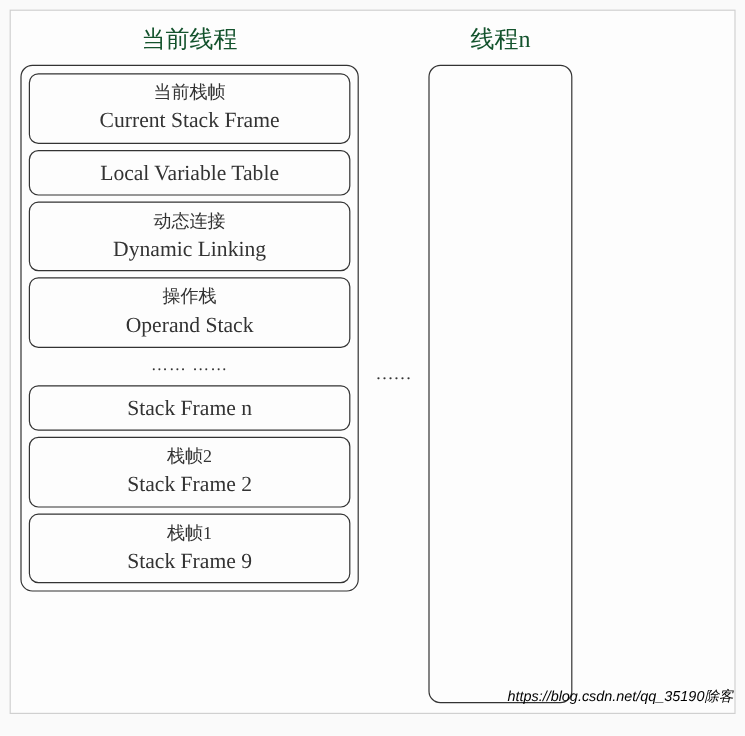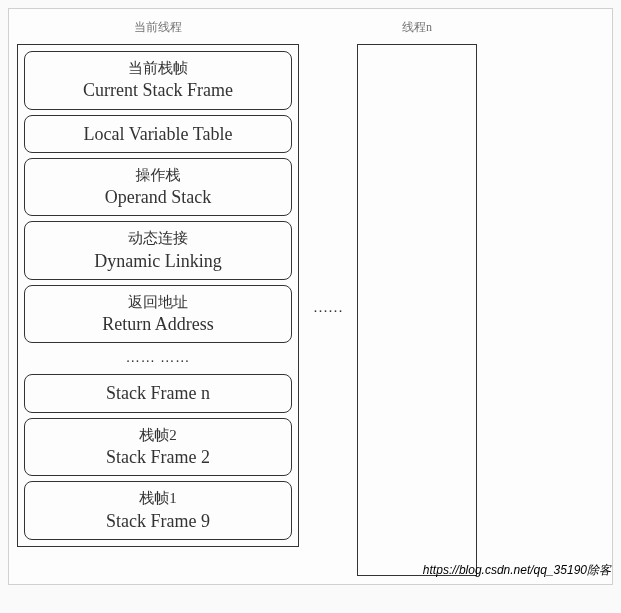--- a/index.html
+++ b/index.html
@@ -18,27 +18,27 @@
     display: flex;
     gap: 15px;
     align-items: flex-start;
   }
   .column {
     display: flex;
     flex-direction: column;
     align-items: center;
   }
   .col-title {
-    font-size: 12px;
+    font-size: 20px;
     margin-bottom: 8px;
-    color: #737373;
+    color: #14532d;
   }
   .thread-box {
     border: 1.5px solid #333;
-    border-radius: 0;
+    border-radius: 10px;
     width: 100%;
   }
   .col-current { width: 282px; }
   .col-other { width: 120px; }
   .col-other .thread-box {
     height: 532px;
     display: flex;
     align-items: center;
     justify-content: center;
   }
@@ -90,30 +90,26 @@
 
         <div class="frame">
           <span class="cn">当前栈帧</span>
           <span class="en">Current Stack Frame</span>
         </div>
 
         <div class="frame">
           <span class="en">Local Variable Table</span>
         </div>
         <div class="frame">
-          <span class="cn">操作栈</span>
-          <span class="en">Operand Stack</span>
-        </div>
-        <div class="frame">
           <span class="cn">动态连接</span>
           <span class="en">Dynamic Linking</span>
         </div>
         <div class="frame">
-          <span class="cn">返回地址</span>
-          <span class="en">Return Address</span>
+          <span class="cn">操作栈</span>
+          <span class="en">Operand Stack</span>
         </div>
 
         <div class="ellipsis-row">……  ……</div>
 
         <div class="frame">
           <span class="en">Stack Frame n</span>
         </div>
         <div class="frame">
           <span class="cn">栈帧2</span>
           <span class="en">Stack Frame 2</span>

